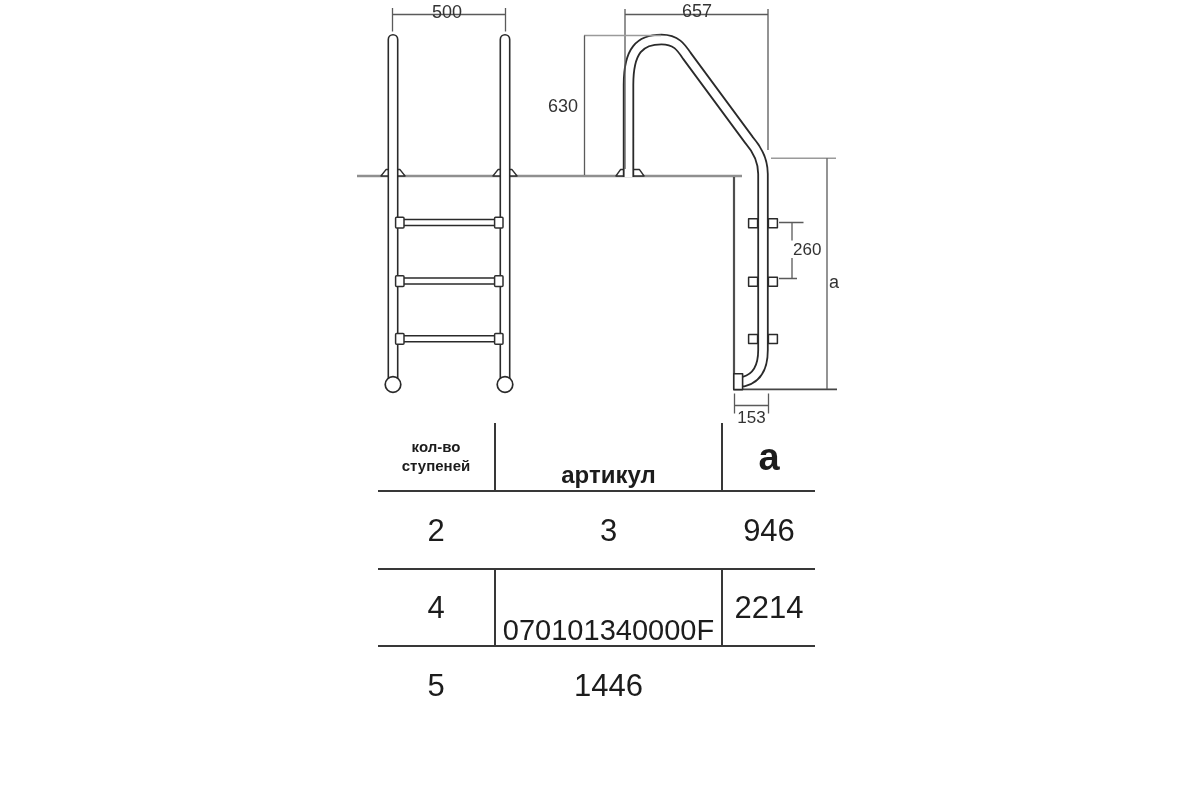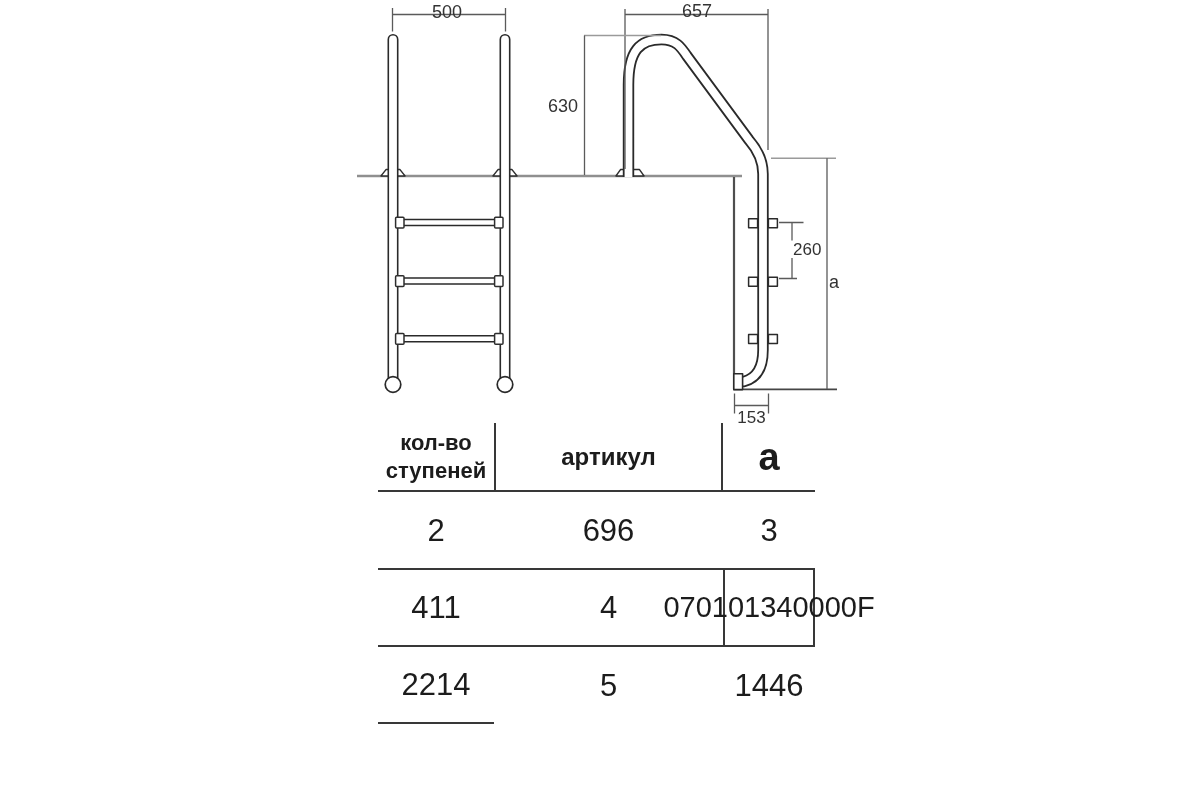--- a/index.html
+++ b/index.html
@@ -6,23 +6,23 @@
   #stage{position:relative;width:1088px;height:800px;background:#ffffff;overflow:hidden;
          font-family:"Liberation Sans", sans-serif;}
   #drawing{position:absolute;left:0;top:0;}
   .dimtxt{font-family:"Liberation Sans",sans-serif;fill:#333;}
   
   .spec-table{position:absolute;left:378px;top:423px;width:437px;
       display:grid;grid-template-columns:116px 229px 92px;
       grid-template-rows:69px 78px 77px 77px 67px;color:#1c1c1c;}
   .tcell{display:flex;align-items:center;justify-content:center;box-sizing:border-box;
       font-size:31px;line-height:1;}
-  .c2{border-left:2.6px solid #383838;border-right:2.6px solid #383838;font-size:29px;}
+  .c2{border-left:2.6px solid #383838;border-right:2.6px solid #383838;font-size:29px;align-items:flex-end;}
   .rb{border-bottom:2.6px solid #383838;}
-  .th{font-weight:bold;font-size:22px;line-height:1.25;text-align:center;}
+  .th{font-weight:bold;font-size:15px;line-height:1.25;text-align:center;}
   .th.c2{font-size:24px;}
   .a-head{font-weight:bold;font-size:38px;}
 </style>
 </head>
 <body>
 
 <div id="stage">
 
   <svg id="drawing" width="1200" height="430" viewBox="0 0 1200 430">
 
@@ -102,29 +102,26 @@
     <div class="tcell th c2 rb">
       <span>артикул</span>
     </div>
     <div class="tcell rb a-head">
       <span>a</span>
     </div>
 
     <div class="tcell rb">
         <span>2</span>
       </div>
-    <div class="tcell rb">
-        <span>696</span>
-      </div>
 
     <div class="tcell rb">
         <span>3</span>
       </div>
     <div class="tcell rb">
-        <span>411</span>
+        <span>946</span>
       </div>
 
     <div class="tcell rb">
         <span>4</span>
       </div>
     <div class="tcell c2 rb">
         <span>070101340000F</span>
       </div>
     <div class="tcell rb">
         <span>2214</span>

